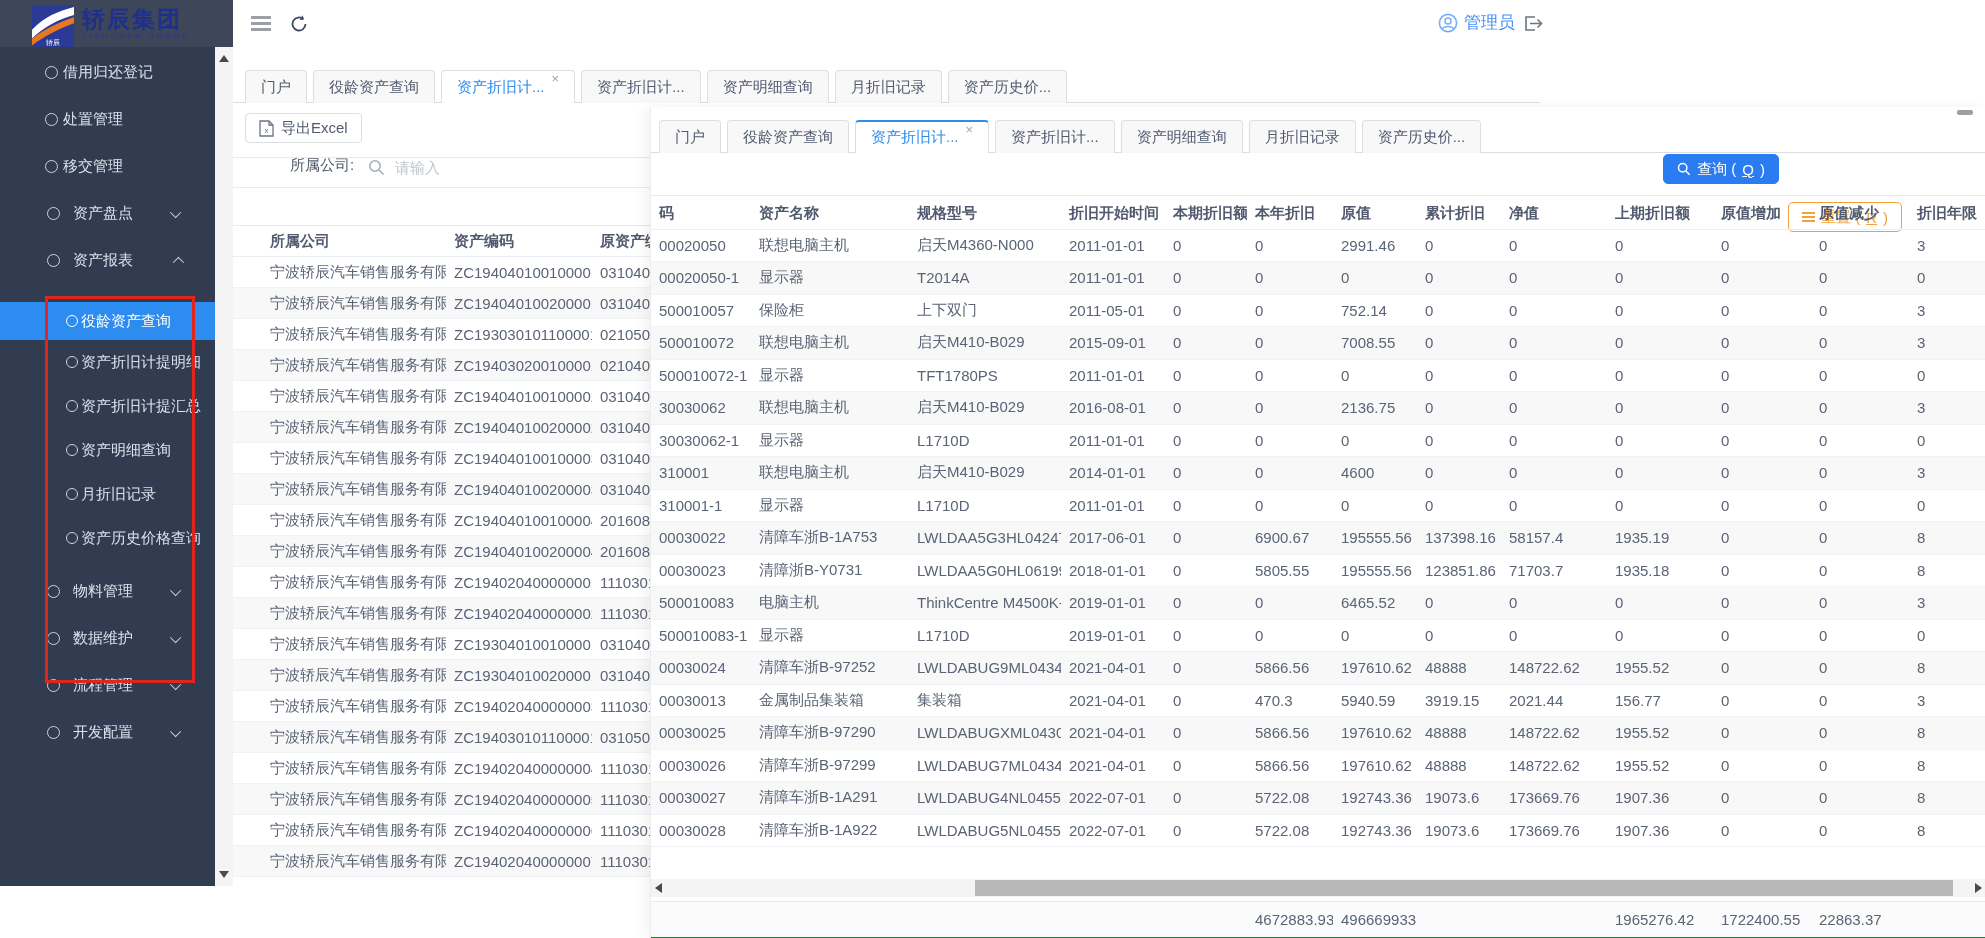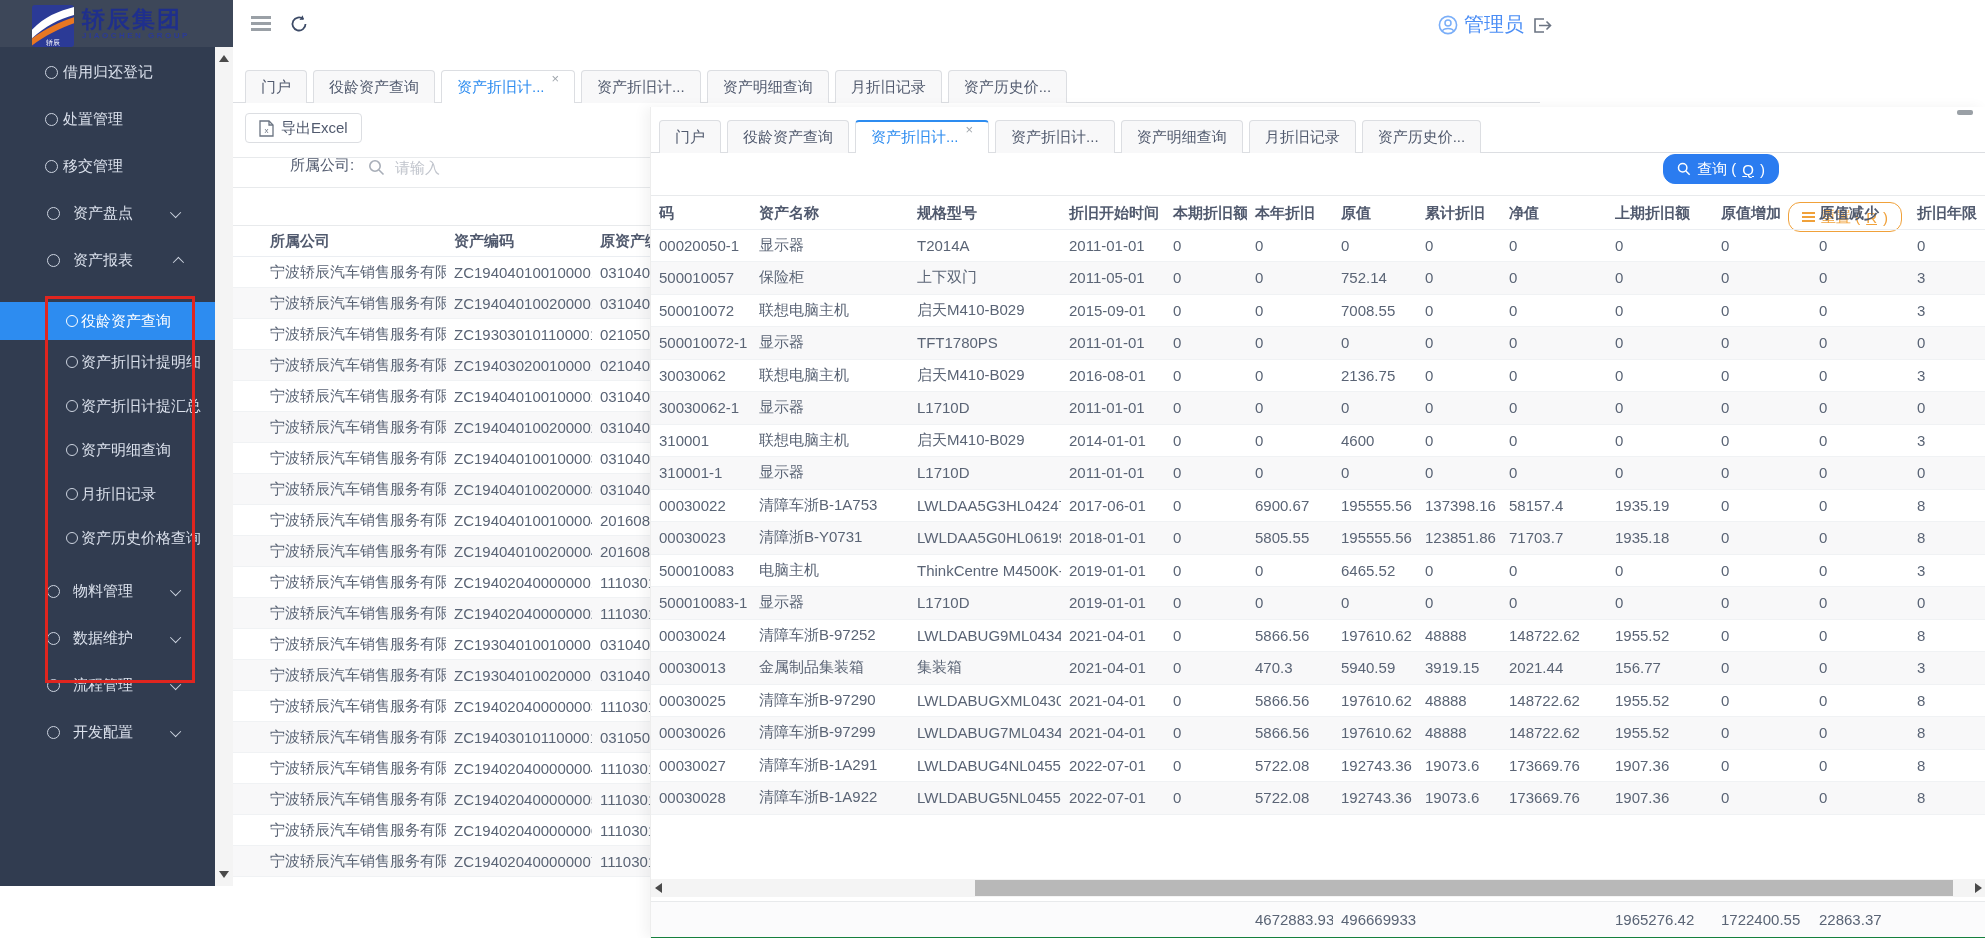--- a/index.html
+++ b/index.html
@@ -33,21 +33,21 @@
   .side-scroll { position:absolute; left:215px; top:47px; width:18px; height:839px; background:#f4f4f4; }
   .sarr { position:absolute; left:4px; width:0; height:0; border-left:5px solid transparent; border-right:5px solid transparent; }
   .sarr.up { top:8px; border-bottom:7px solid #4a4a4a; }
   .sarr.dn { bottom:8px; border-top:7px solid #4a4a4a; }
   
   .topbar { position:absolute; left:233px; top:0; width:1752px; height:47px; background:#fff; }
   .hamb { position:absolute; left:18px; top:22px; width:20px; height:2.5px; background:#9aa0a6;
     box-shadow:0 -6px 0 #9aa0a6, 0 6px 0 #9aa0a6; }
   .refresh { position:absolute; left:55px; top:13px; }
   .admin { position:absolute; left:1205px; top:11px; display:flex; align-items:center; gap:6px; }
-  .admin-label { color:#4a8df5; font-size:20px; }
+  .admin-label { color:#4a8df5; font-size:17px; }
   
   .tabbar { position:absolute; left:0; right:0; height:36px; display:flex; align-items:flex-end; gap:6px;
     padding-left:12px; border-bottom:1px solid #dcdee2; }
   .tab { display:flex; align-items:center; height:33px; padding:0 15px; background:#f8f8f9;
     border:1px solid #dcdee2; border-bottom:none; border-radius:4px 4px 0 0;
     font-size:15px; color:#515a6e; cursor:pointer; white-space:nowrap; position:relative; top:1px;margin-top:40px; }
   .tab.active { background:#fff; color:#2d8cf0; }
   .l2 .tab.active { border-top:2px solid #2d8cf0; }
   .tclose { margin-left:7px; color:#a0a6ad; font-size:13px; align-self:flex-start; margin-top:2px; line-height:12px; }
   
@@ -70,21 +70,21 @@
   .l1table { position:absolute; left:0; top:170px; width:1307px; }
   .l1table th { height:31px; border-top:1px solid #e8eaec; border-bottom:1px solid #ebeef2; }
   .l1table td { height:31px; border-bottom:1px solid #f0f2f4; }
   .l1table tbody tr:nth-child(even) { background:#f8f8f9; }
   .l1table th:first-child, .l1table td:first-child { padding-left:37px; }
   
   .layer2 { position:absolute; left:650px; top:107px; width:1335px; height:831px; background:#fff; z-index:4;
     border-left:1px solid rgba(0,0,0,.07); box-shadow:-5px 0 12px rgba(0,0,0,.05); }
   .layer2 .tabbar { top:10px; padding-left:8px; }
   .l2-btns { position:absolute; top:47px; right:83px; display:flex; gap:9px; }
-  .btn { height:30px; display:flex; align-items:center; gap:6px; padding:0 13px; border-radius:12px;
+  .btn { height:30px; display:flex; align-items:center; gap:6px; padding:0 13px; border-radius:5px;
     font-size:15px; cursor:pointer; border:1px solid transparent; }
   .btn .key { text-decoration:underline; }
   .btn-query { background:#2b7cf0; color:#fff; border-color:#2b7cf0; }
   .btn-reset { background:#fff; color:#f0a13a; border-color:#f0a13a;margin-top:48px; }
   .rlines { width:13px; height:2px; background:#f0a13a; box-shadow:0 -4px 0 #f0a13a, 0 4px 0 #f0a13a; }
   .l2table { position:absolute; left:0; top:91px; width:1335px; }
   .l2table th { height:31px; border-bottom:1px solid #ebeef2; }
   .l2table td { height:32.5px; border-bottom:1px solid #f0f2f4; }
   .l2table tbody tr:nth-child(even) { background:#f8f8f9; }
   .hscroll { position:absolute; left:0; top:772px; width:1335px; height:18px; background:#f4f4f4; }
@@ -426,20 +426,35 @@
           <th>累计折旧</th>
           <th>净值</th>
           <th>上期折旧额</th>
           <th>原值增加</th>
           <th>原值减少</th>
           <th>折旧年限</th>
         </tr>
       </thead>
     <tbody>
         <tr>
+          <td>00020050</td>
+          <td>联想电脑主机</td>
+          <td>启天M4360-N000</td>
+          <td>2011-01-01</td>
+          <td>0</td>
+          <td>0</td>
+          <td>2991.46</td>
+          <td>0</td>
+          <td>0</td>
+          <td>0</td>
+          <td>0</td>
+          <td>0</td>
+          <td>3</td>
+        </tr>
+        <tr>
           <td>00020050-1</td>
           <td>显示器</td>
           <td>T2014A</td>
           <td>2011-01-01</td>
           <td>0</td>
           <td>0</td>
           <td>0</td>
           <td>0</td>
           <td>0</td>
           <td>0</td>

